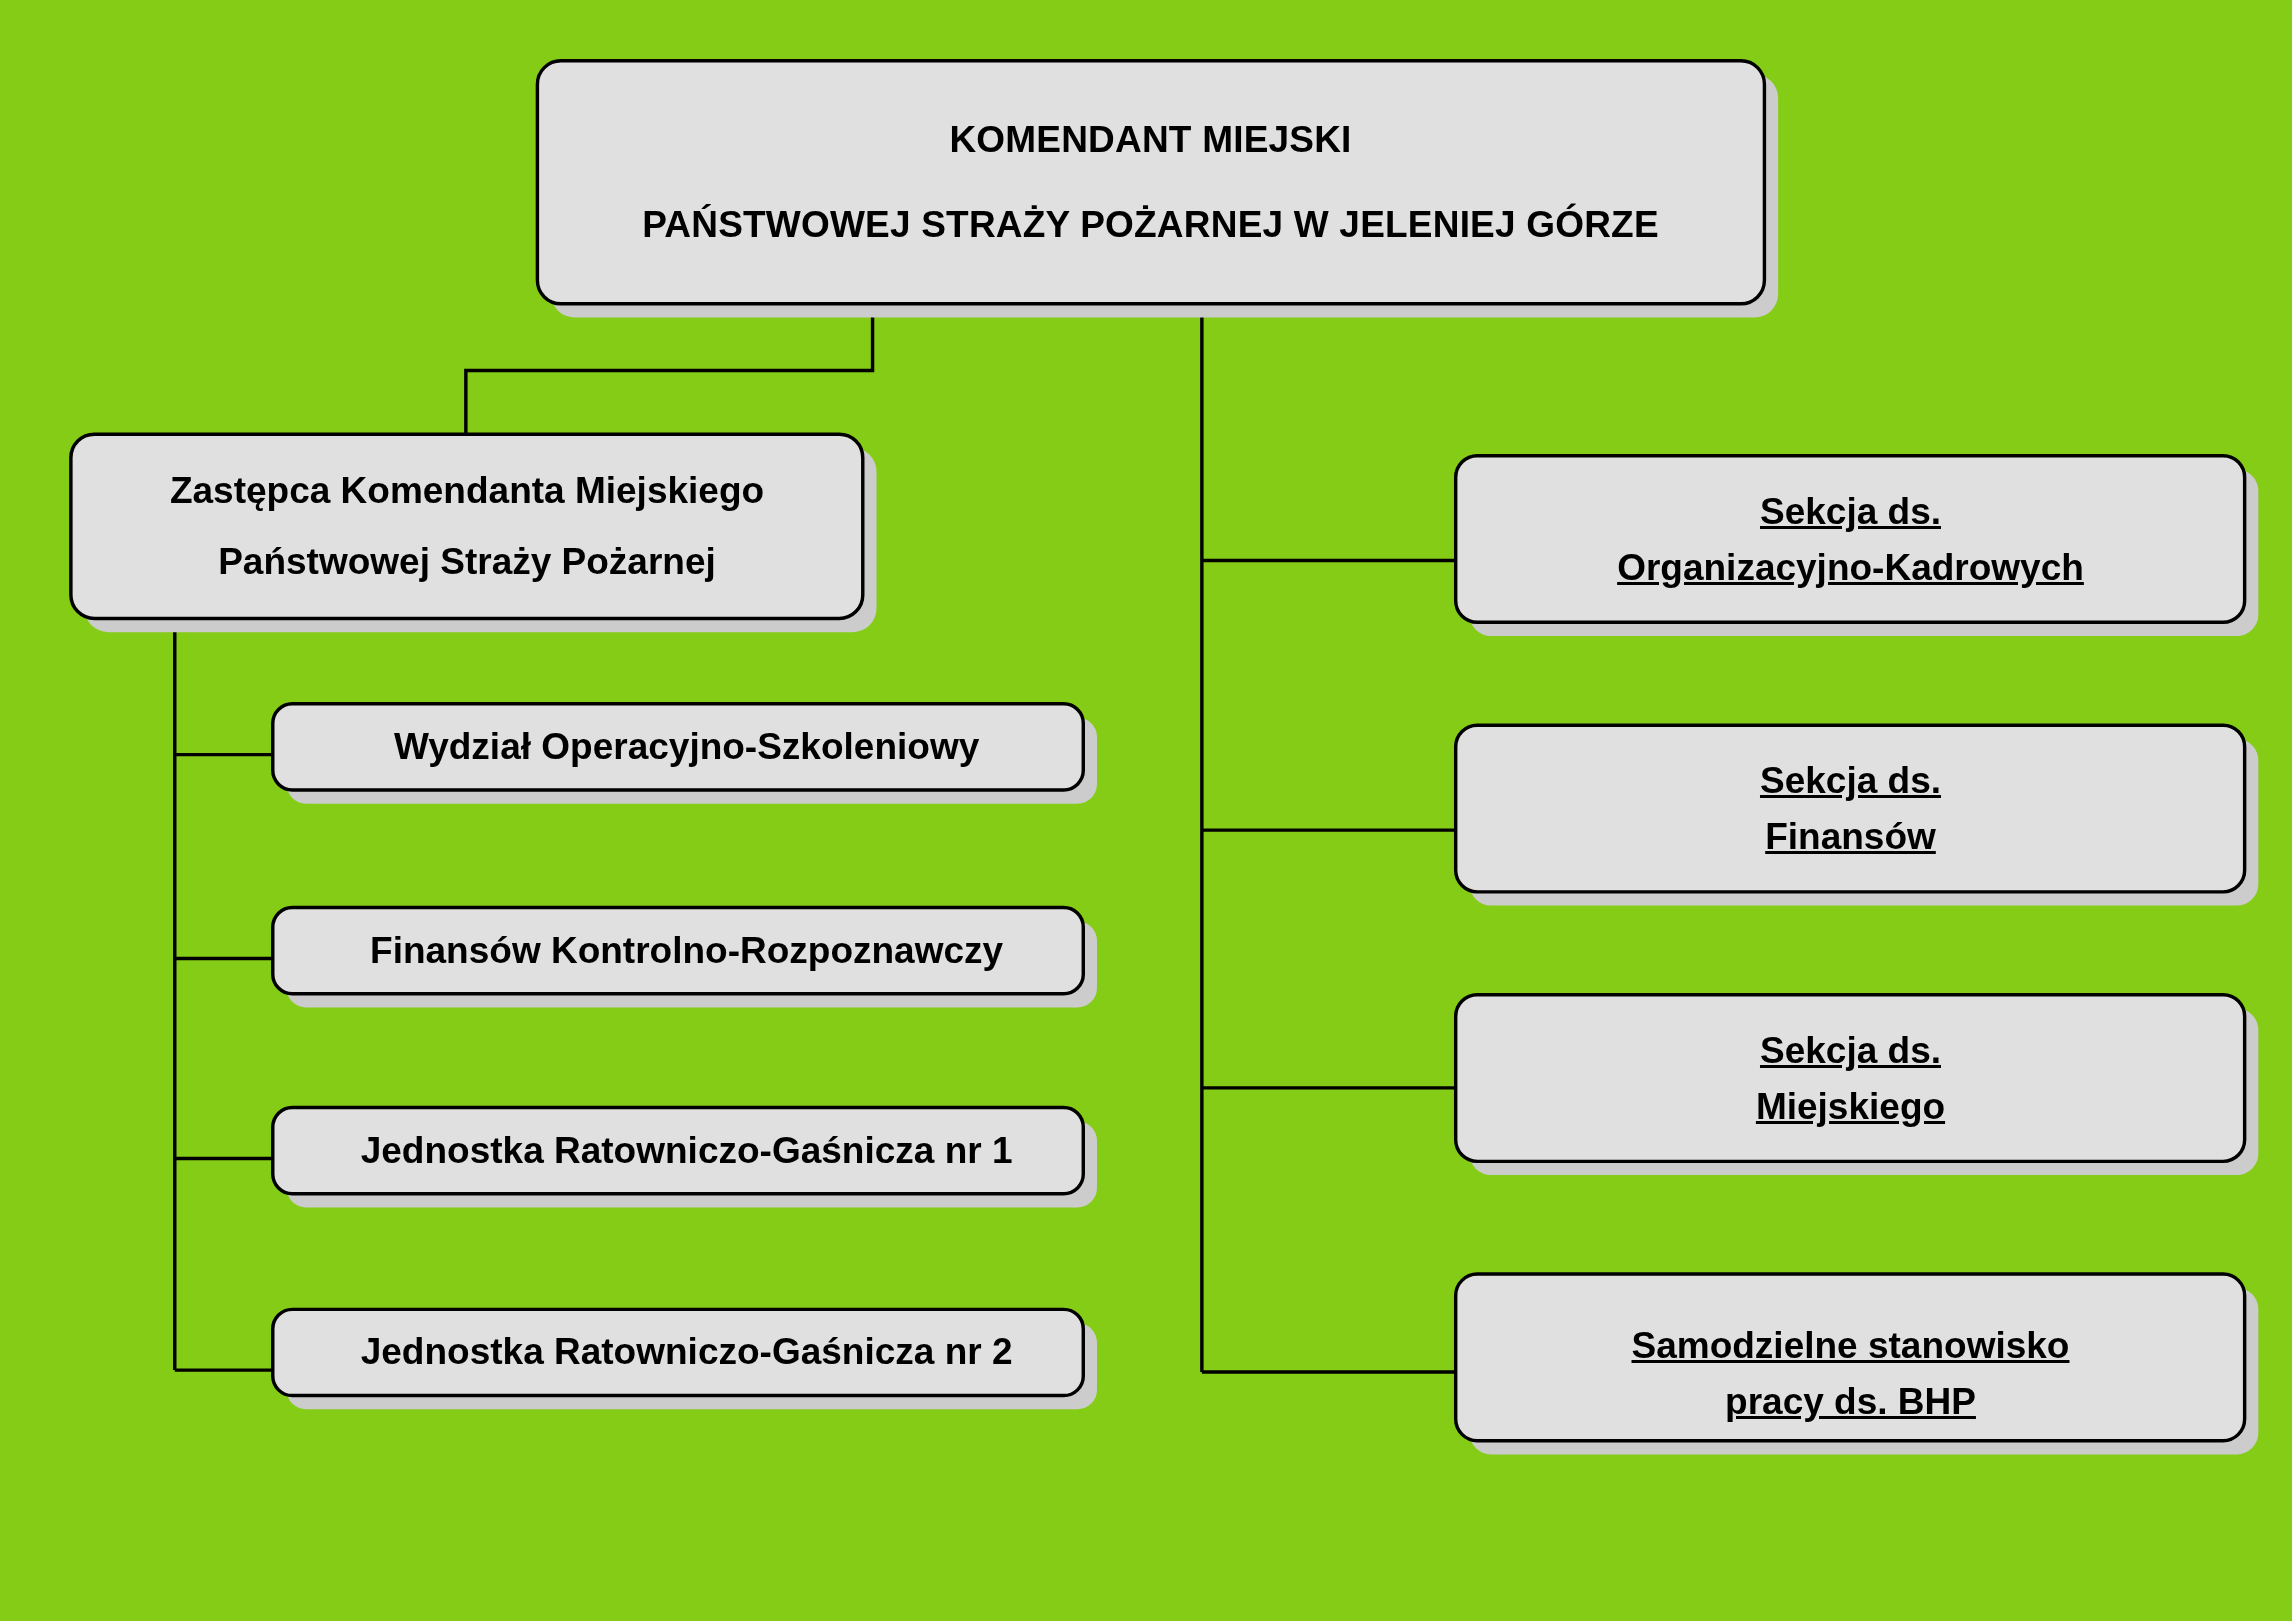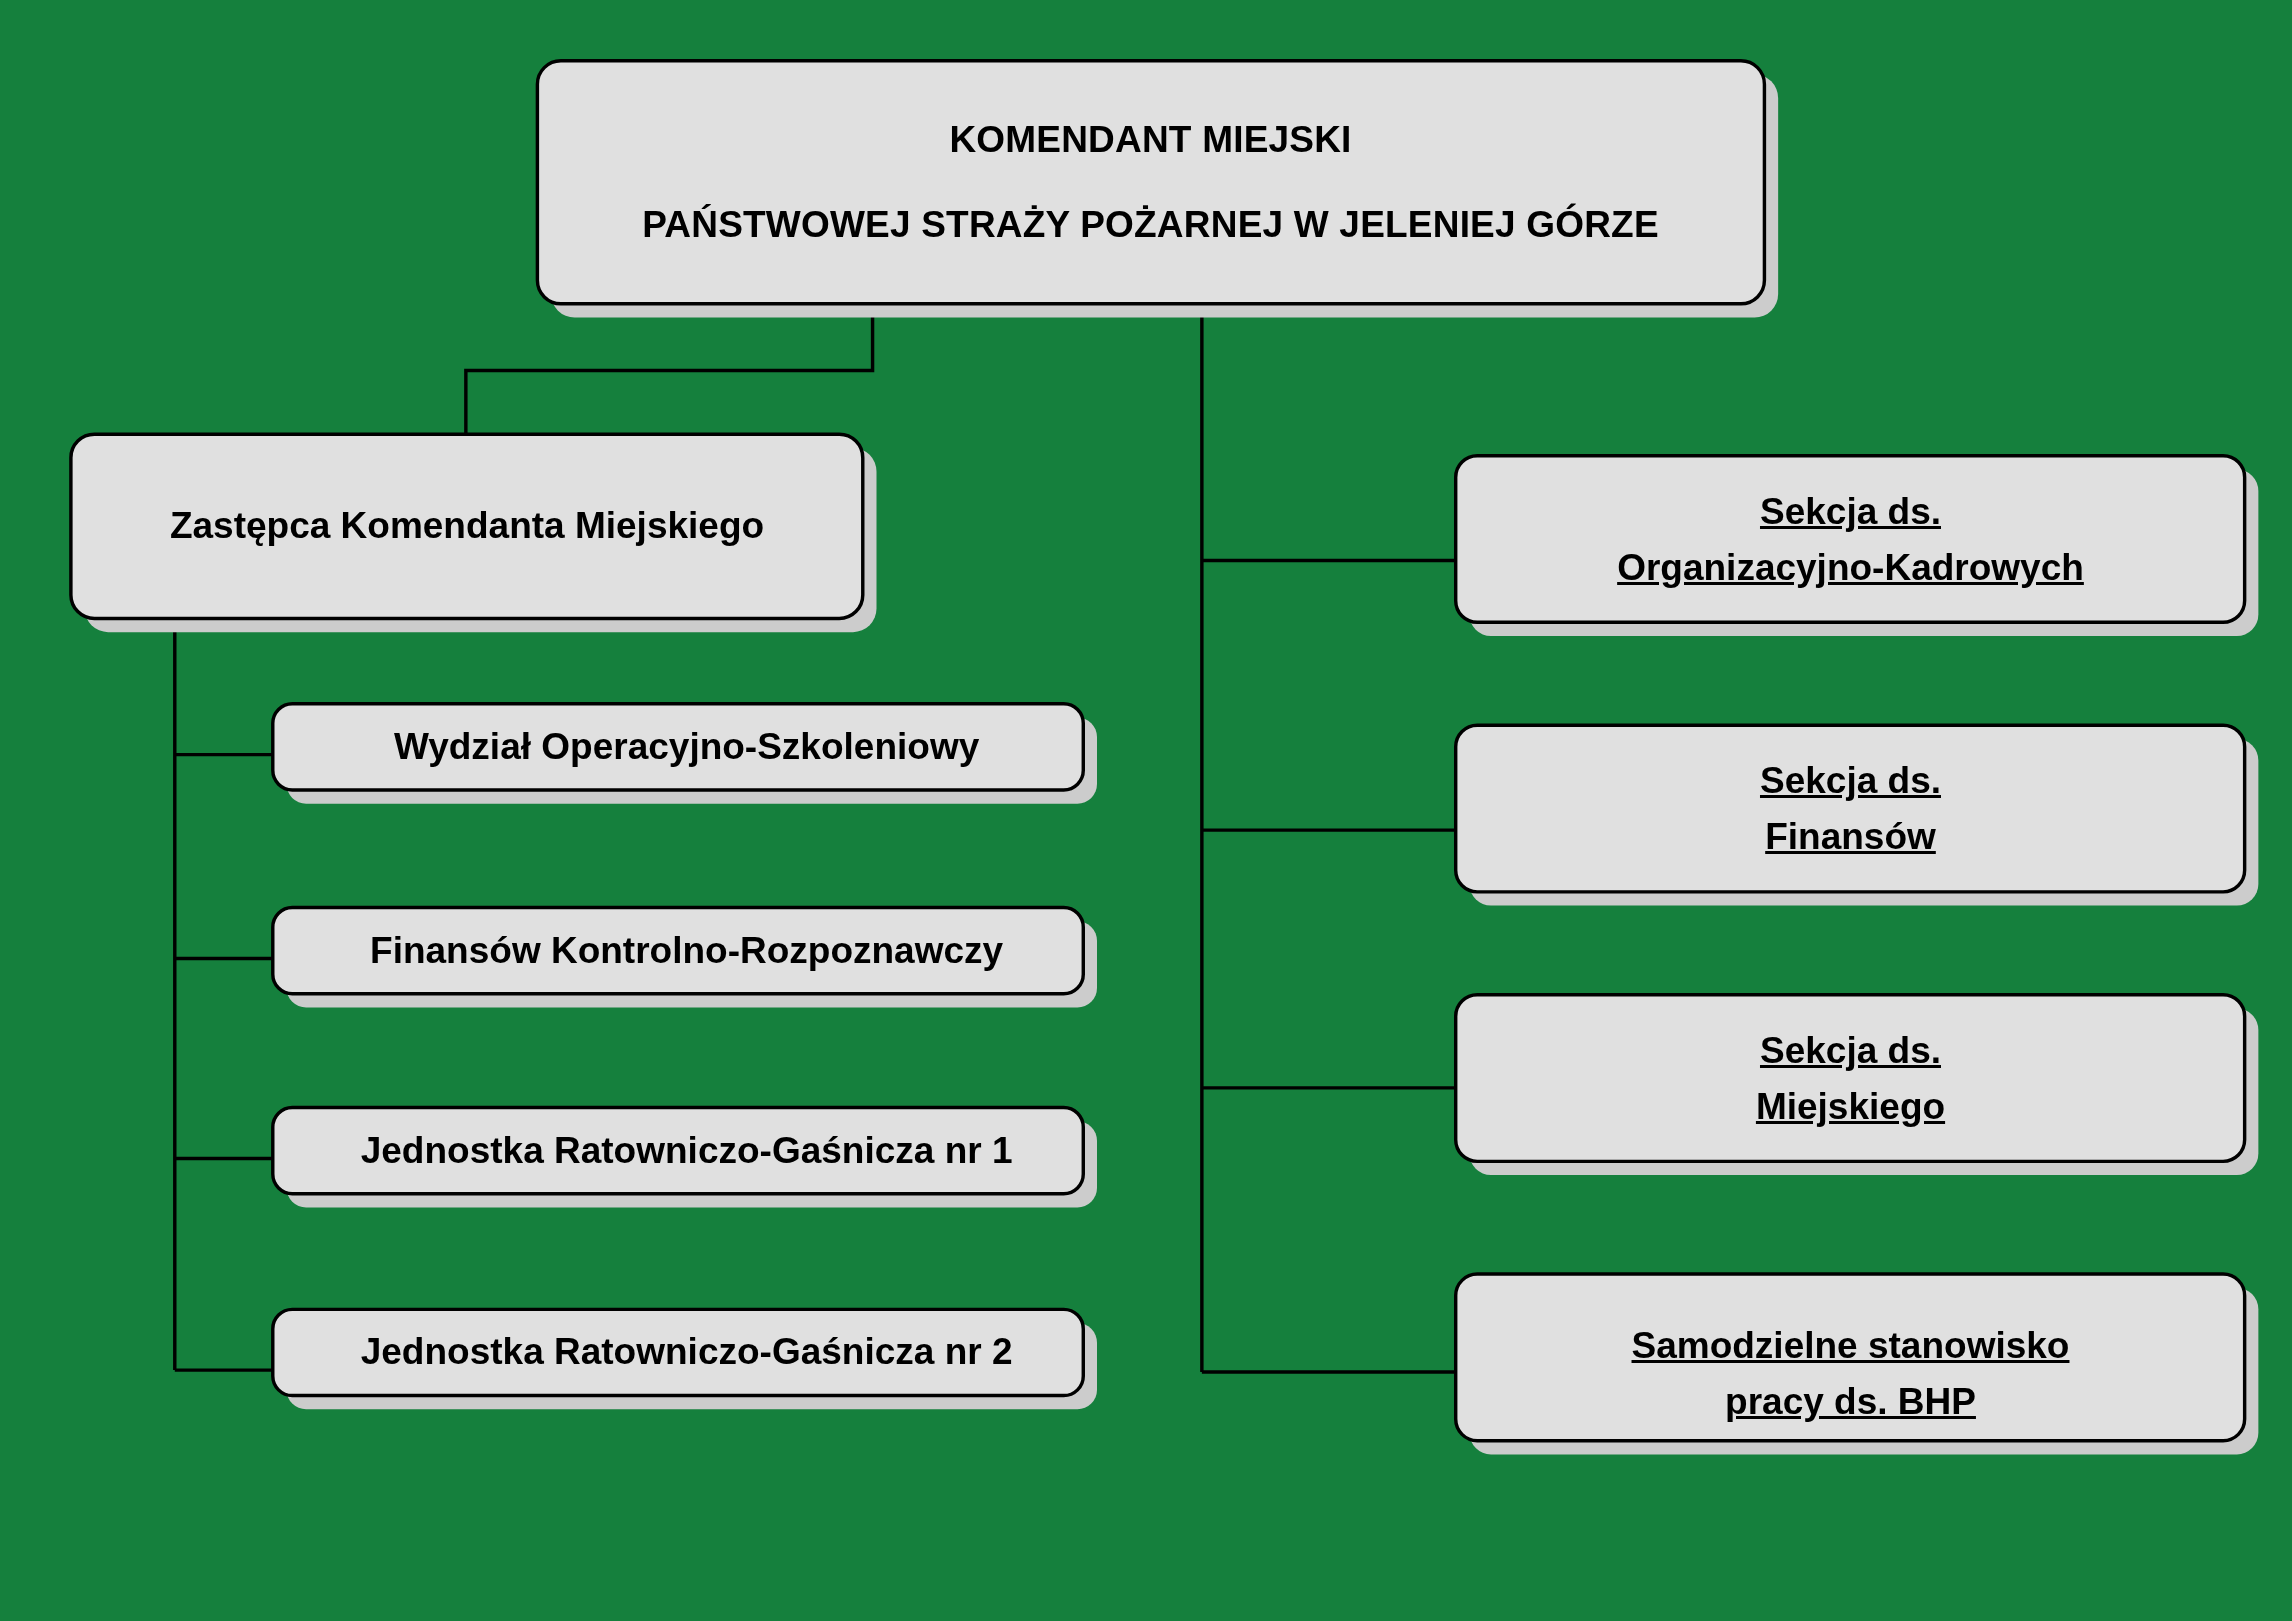--- a/index.html
+++ b/index.html
@@ -8,21 +8,21 @@
     padding: 0;
     background: #ffffff;
   }
   body {
     font-family: "Liberation Sans", sans-serif;
   }
   #chart-root {
     position: relative;
     width: 2293px;
     height: 1621px;
-    background: #15803d;
+    background: #84cc16;
     overflow: hidden;
   }
   #org-svg {
     position: absolute;
     top: 0;
     left: 0;
     width: 2293px;
     height: 1621px;
   }
   .node-shadow {
@@ -141,20 +141,21 @@
     </g>
   </svg>
 
   <div class="node-label root-label" style="left:537px; top:61px; width:1227px; height:243px;">
     <span class="line">KOMENDANT MIEJSKI</span>
     <span class="line">PAŃSTWOWEJ STRAŻY POŻARNEJ W JELENIEJ GÓRZE</span>
   </div>
 
   <div class="node-label deputy-label" style="left:71px; top:434px; width:792px; height:184px;">
     <span class="line">Zastępca Komendanta Miejskiego</span>
+    <span class="line">Państwowej Straży Pożarnej</span>
   </div>
 
   <div class="node-label single-label" style="left:272px; top:704px; width:811px; height:86px;">
     <span class="line">Wydział Operacyjno-Szkoleniowy</span>
   </div>
 
   <div class="node-label single-label" style="left:272px; top:908px; width:811px; height:86px;">
     <span class="line">Finansów Kontrolno-Rozpoznawczy</span>
   </div>
 

